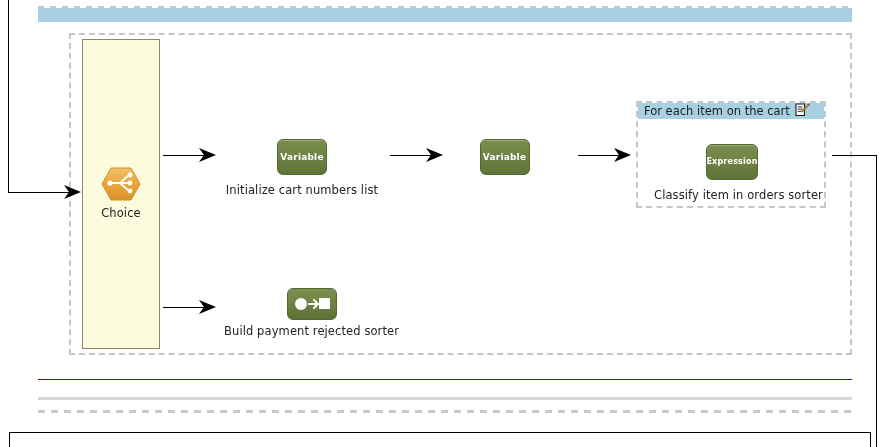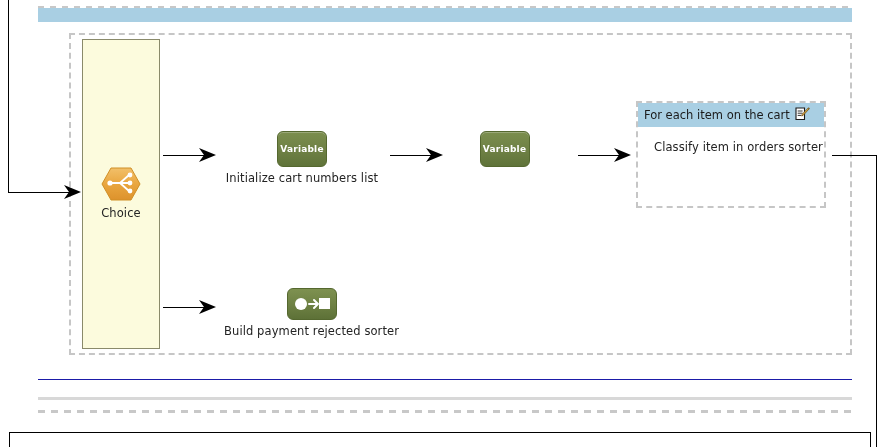--- a/index.html
+++ b/index.html
@@ -73,21 +73,21 @@
   
   .comp-box {
     width: 50px; height: 36px;
     background: linear-gradient(#7b8e4e, #6e8044 55%, #5f7339);
     border: 1px solid #55682f;
     border-radius: 6px;
     box-sizing: border-box;
     display: flex;
     align-items: center;
     justify-content: center;
-    margin: 0 auto;
+    margin: 8px auto;
     box-shadow: inset 0 1px 0 rgba(255,255,255,0.25);
   }
   .comp-box .comp-text {
     color: #ffffff;
     font-size: 9px;
     font-weight: bold;
     letter-spacing: 0.2px;
     line-height: 1;
   }
   .comp-box.wide { width: 52px; }
@@ -108,21 +108,21 @@
   
   .foreach-scope {
     left: 636px; top: 101px;
     width: 190px; height: 107px;
     border: 2px dashed #c6c6c6;
     box-sizing: border-box;
   }
   .foreach-header {
     position: absolute;
     left: 638px; top: 103px;
-    width: 186px; height: 24px;
+    width: 186px; height: 16px;
     background: #a9cfe3;
     display: flex;
     align-items: center;
     padding-left: 6px;
     box-sizing: border-box;
     gap: 5px;
   }
   .foreach-title {
     font-size: 11.5px;
     color: #1b1b1b;
@@ -254,20 +254,23 @@
       <svg width="15" height="14" viewBox="0 0 15 14">
         <path d="M1 1 L9.5 1 L9.5 12.5 L1 12.5 Z" fill="#ffffff" stroke="#1b1b1b" stroke-width="1.1"></path>
         <path d="M2.7 4 L7.6 4 M2.7 6.2 L7.6 6.2 M2.7 8.4 L6.2 8.4" stroke="#1b1b1b" stroke-width="0.9"></path>
         <path d="M13.6 0.7 L14.4 1.6 L8.3 8.2 L6.7 9 L7.2 7.2 Z" fill="#e9b64a" stroke="#6b4a12" stroke-width="0.8" stroke-linejoin="round"></path>
         <path d="M13.1 1.2 L14 2.1" stroke="#6b4a12" stroke-width="0.8"></path>
       </svg>
     </span>
   </div>
 
   <div class="node" style="left:654px; top:136px; width:156px;">
+    <div class="comp-box wide">
+      <span class="comp-text" style="font-size:8px;">Expression</span>
+    </div>
     <div class="node-label">Classify item in orders sorter</div>
   </div>
 
   <div class="abs line-h" style="left:832px; top:155px; width:45px;"></div>
   <div class="abs exit-line-v"></div>
 
   <div class="abs line-h" style="left:163px; top:307px; width:42px;"></div>
   <div class="abs arrow-head" style="left:199px; top:299px;">
     <svg width="18" height="16" viewBox="0 0 18 16">
         <path d="M0 1 L17 8 L0 15 L5 8 Z" fill="#000"></path>

